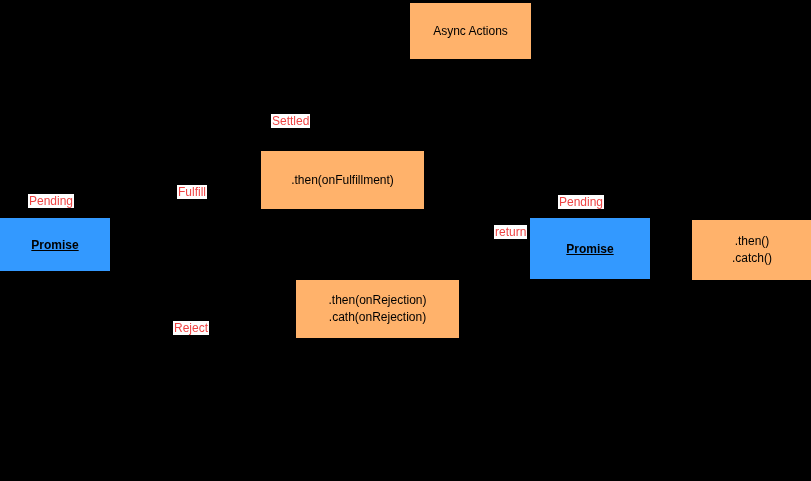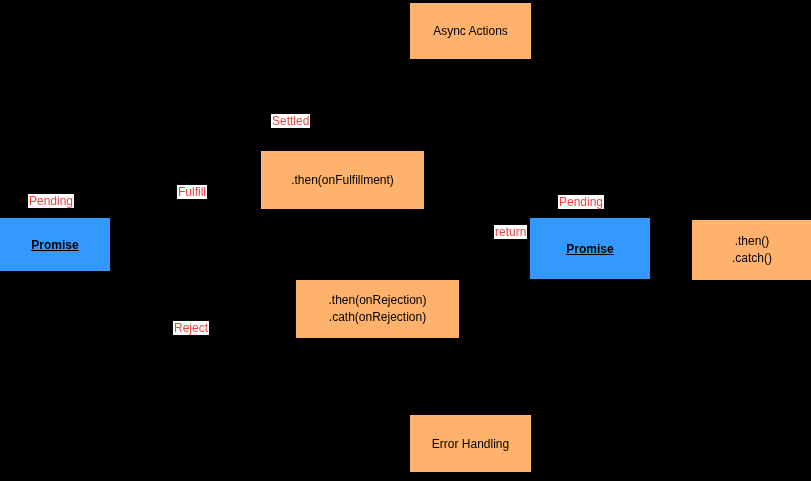--- a/index.html
+++ b/index.html
@@ -71,23 +71,20 @@
 
   <div class="node orange" id="n-then-f">
     <span>.then(onFulfillment)</span>
   </div>
 
   <div class="node orange l2" id="n-then-r">
     <span>.then(onRejection)</span>
     <span>.cath(onRejection)</span>
   </div>
 
-  <div class="node orange" id="n-error">
-    <span>Error Handling</span>
-  </div>
 
   <div class="node blue" id="n-promise-r">
     <span>Promise</span>
   </div>
 
   <div class="node orange l2" id="n-then-c">
     <span>.then()</span>
     <span>.catch()</span>
   </div>
 

